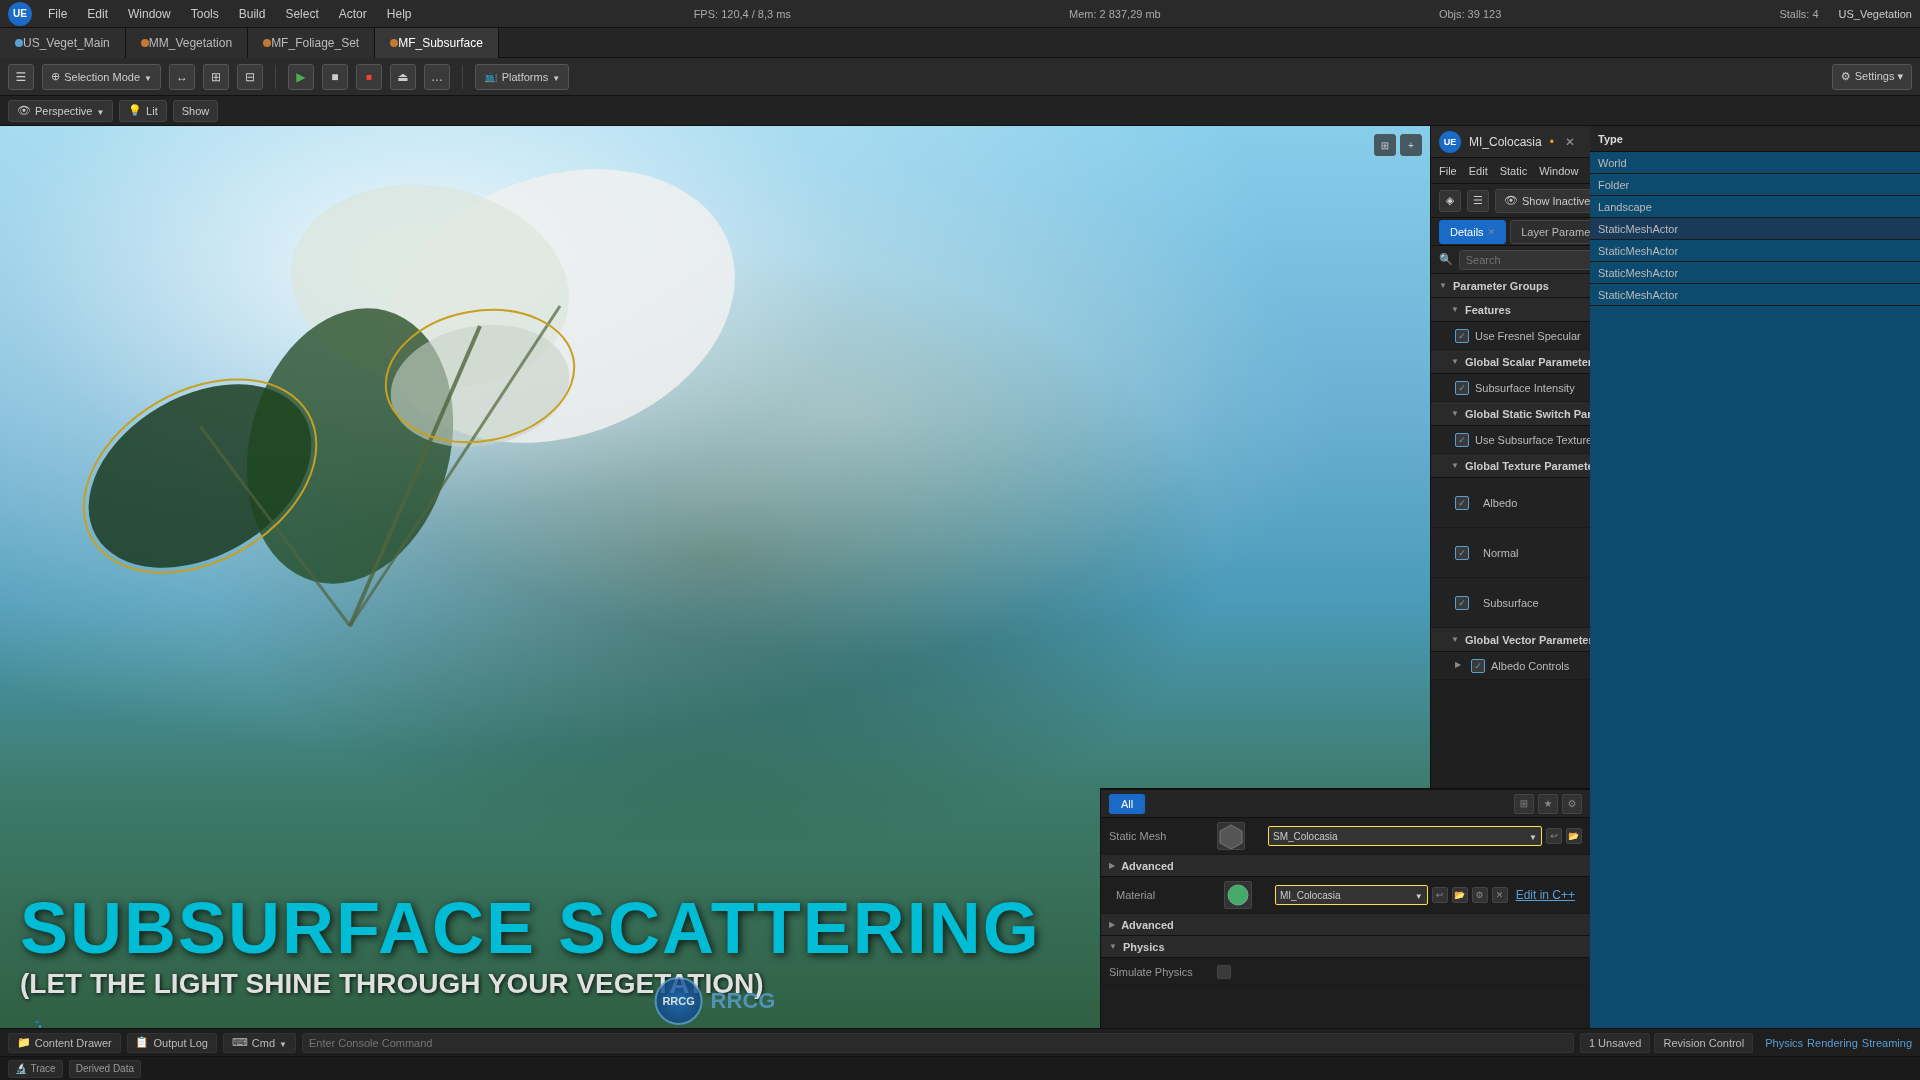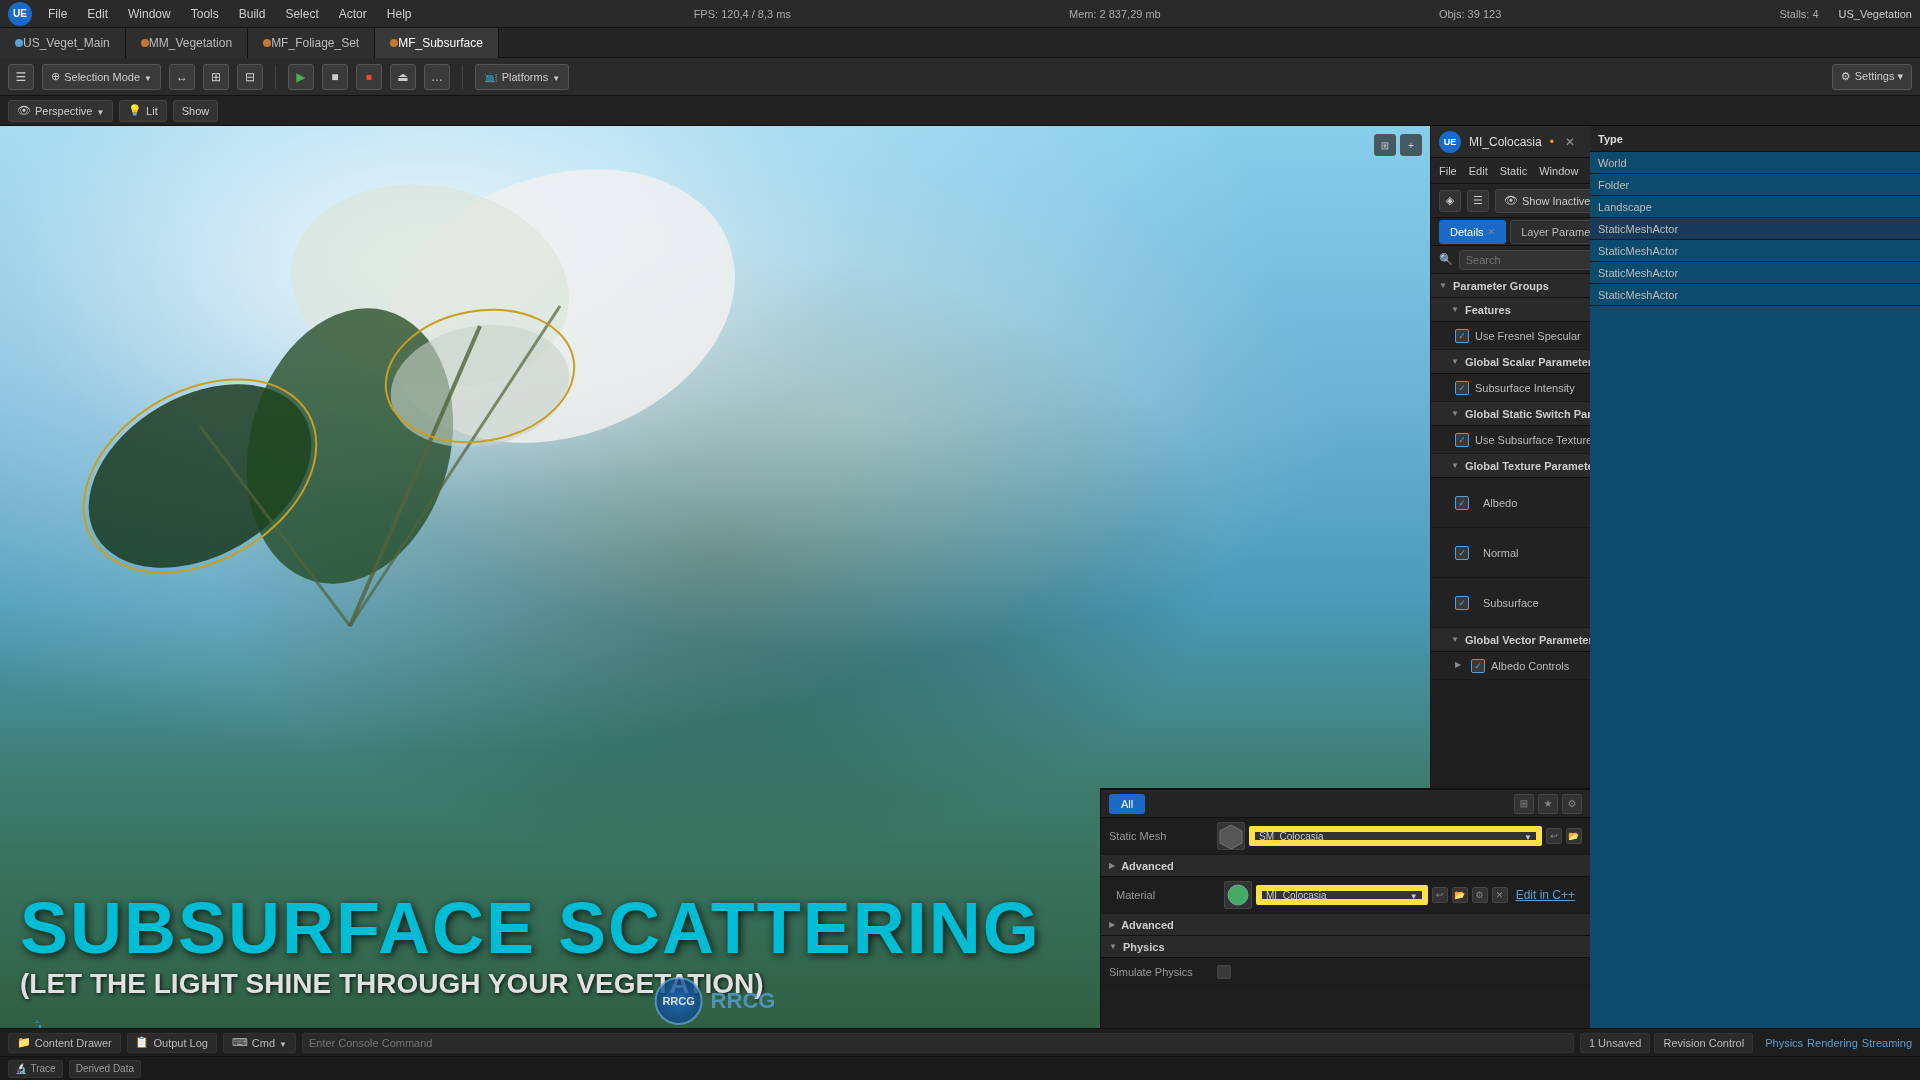--- a/index.html
+++ b/index.html
@@ -665,28 +665,29 @@
     .comp-value-area {
       flex: 1;
       display: flex;
       align-items: center;
       gap: 4px;
     }
     .comp-dropdown {
       flex: 1;
       height: 20px;
       background: #333;
-      border: 6px solid #fde047;
+      border: 1px solid #fde047;
       border-radius: 2px;
       color: #ccc;
       font-size: 10px;
       display: flex; align-items: center;
       padding: 0 4px;
       gap: 4px;
       cursor: pointer;
+      margin-left: 19px;
     }
     .comp-mini-thumb {
       width: 28px; height: 28px;
       background: #333;
       border: 1px solid #444;
       border-radius: 2px;
       display: flex; align-items: center; justify-content: center;
       overflow: hidden;
     }
     .comp-action-btn {

